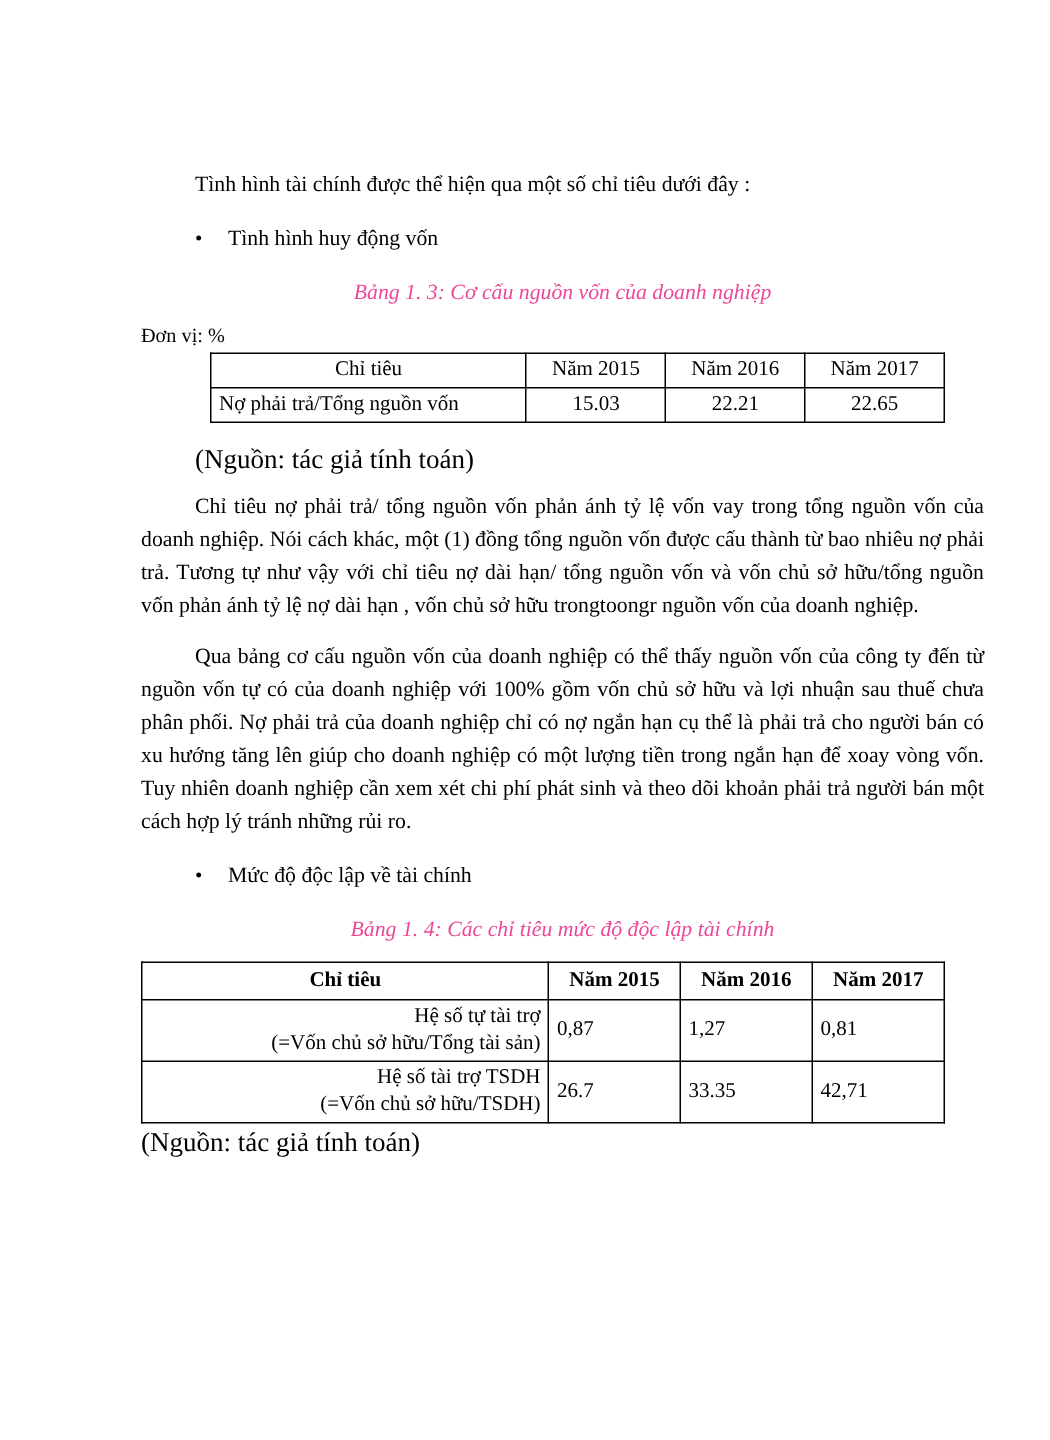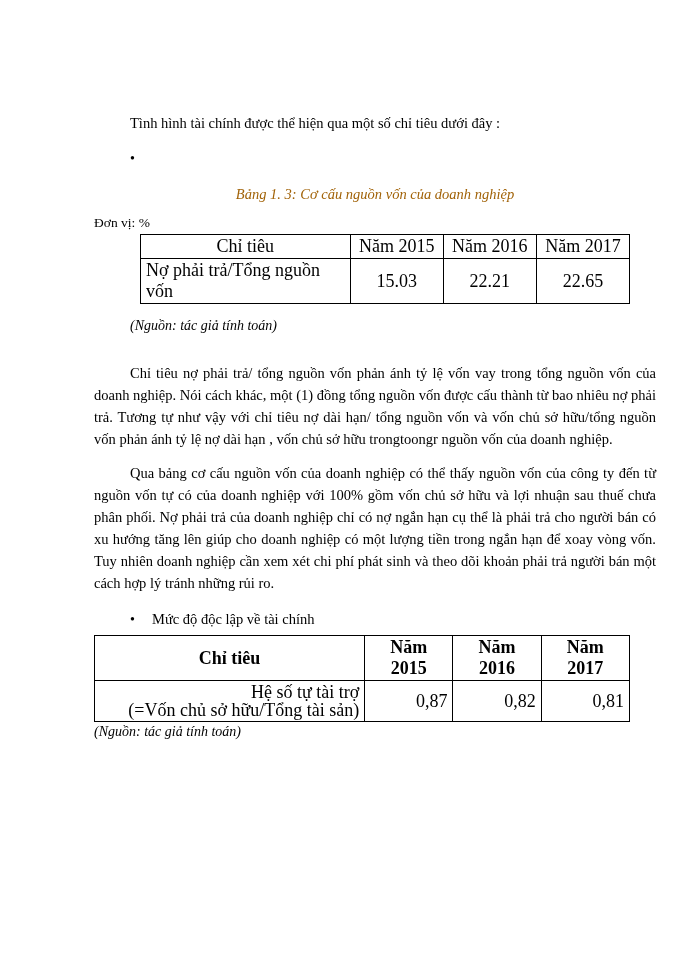--- a/index.html
+++ b/index.html
@@ -7,59 +7,60 @@
     width:700px; height:960px; background:#ffffff;
     font-family:"Liberation Serif", serif; color:#000;
     box-sizing:border-box; padding:112px 44px 0 94px;
     position:relative; overflow:hidden;
   }
   p { margin:0; }
   .body-text {
     font-size:14.5px; line-height:22px; text-align:justify;
   }
   .indent { text-indent:36px; }
-  .para { margin-top:28px; }
+  .para { margin-top:10px; }
   .bullet-row {
     margin-top:14px; padding-left:36px;
     font-size:14.5px; line-height:22px;
     display:flex; align-items:baseline;
   }
   .bullet-dot { width:22px; font-size:14px; }
   .caption {
-    text-align:center; color:#a16207; font-style:italic;
+    text-align:center; color:#ec4899; font-style:italic;
     font-size:14.5px; margin-top:16px; margin-bottom:12px;
   }
   .unit { font-size:13.5px; margin-bottom:3px; }
   .unit.bold { font-weight:bold; }
-  table { border-collapse:collapse; font-size:18px; }
+  table { border-collapse:collapse; font-size:14px; }
   td, th { border:1px solid #000; padding:1px 5px; font-weight:normal; vertical-align:middle; }
   .t1 { width:490px; margin-left:46px; }
   .t1 th { text-align:center; height:20px; }
   .t1 .col-label { width:218px; }
   .t1 .col-year { width:88px; }
   .t1 td.label-cell { text-align:left; height:20px; }
   .t1 td.num-cell { text-align:center; }
   .t2 { width:536px; margin-left:0; margin-top:4px; }
   .t2 th { font-weight:bold; text-align:center; height:22px; }
   .t2 .col-label { width:286px; }
   .t2 .col-year { width:83px; }
   .t2 td.label-cell { text-align:right; line-height:18px; padding:2px 5px; }
-  .t2 td.num-cell { text-align:right; }
-  .source-note { font-style:italic; font-size:14px; margin-top:14px; padding-left:36px; }
+  .t2 td.num-cell { text-align:left; }
+  .source-note { font-size:18px; margin-top:14px; padding-left:36px; }
   .source-note.flush { padding-left:0; margin-top:2px; }
 </style>
 </head>
 <body>
 
 <div class="page">
 
   <p class="body-text indent">Tình hình tài chính được thể hiện qua một số chỉ tiêu dưới đây :</p>
 
   <div class="bullet-row">
     <span class="bullet-dot">•</span>
+    <span>Tình hình huy động vốn</span>
   </div>
 
   <p class="caption">Bảng 1. 3: Cơ cấu nguồn vốn của doanh nghiệp</p>
 
   <p class="unit">Đơn vị: %</p>
 
   <table class="t1">
     <tbody>
         <tr>
       <th class="col-label">Chỉ tiêu</th>
@@ -80,37 +81,47 @@
 
   <p class="body-text indent para">Chỉ tiêu nợ phải trả/ tổng nguồn vốn  phản ánh tỷ lệ vốn vay trong tổng nguồn vốn của doanh nghiệp. Nói cách khác, một (1) đồng tổng nguồn vốn được cấu thành từ bao nhiêu nợ phải trả. Tương tự như vậy với chỉ tiêu nợ dài hạn/ tổng nguồn vốn và vốn chủ sở hữu/tổng nguồn vốn phản ánh tỷ lệ nợ dài hạn , vốn chủ sở hữu trongtoongr nguồn vốn của doanh nghiệp.</p>
 
   <p class="body-text indent para" style="margin-top:12px;">Qua bảng cơ cấu nguồn vốn của doanh nghiệp có thể thấy nguồn vốn của công ty đến từ nguồn vốn tự có của doanh nghiệp với 100% gồm vốn chủ sở hữu và lợi nhuận sau thuế chưa phân phối. Nợ phải trả của doanh nghiệp chỉ có nợ ngắn hạn cụ thể là phải trả cho người bán có xu hướng tăng lên giúp cho doanh nghiệp có một lượng tiền trong ngắn hạn để xoay vòng vốn. Tuy nhiên doanh nghiệp cần xem xét chi phí phát sinh và theo dõi khoản phải trả người bán một cách hợp lý tránh những rủi ro.</p>
 
   <div class="bullet-row">
     <span class="bullet-dot">•</span>
     <span>Mức độ độc lập về tài chính</span>
   </div>
 
+  <p class="caption">Bảng 1. 4:  Các chỉ tiêu mức độ độc lập tài chính</p>
 
 
   <table class="t2">
     <tbody>
         <tr>
       <th class="col-label">Chỉ tiêu</th>
       <th class="col-year">Năm 2015</th>
       <th class="col-year">Năm 2016</th>
       <th class="col-year">Năm 2017</th>
     </tr>
     <tr>
       <td class="label-cell">
         <div>Hệ số tự tài trợ</div>
         <div>(=Vốn chủ sở hữu/Tổng  tài sản)</div>
       </td>
       <td class="num-cell">0,87</td>
-      <td class="num-cell">0,82</td>
+      <td class="num-cell">1,27</td>
       <td class="num-cell">0,81</td>
+    </tr>
+    <tr>
+      <td class="label-cell">
+        <div>Hệ số tài trợ TSDH</div>
+        <div>(=Vốn chủ sở hữu/TSDH)</div>
+      </td>
+      <td class="num-cell">26.7</td>
+      <td class="num-cell">33.35</td>
+      <td class="num-cell">42,71</td>
     </tr>
   </tbody>
     </table>
 
   <p class="source-note flush">(Nguồn: tác giả tính toán)</p>
 
 </div>
 
 </body></html>

